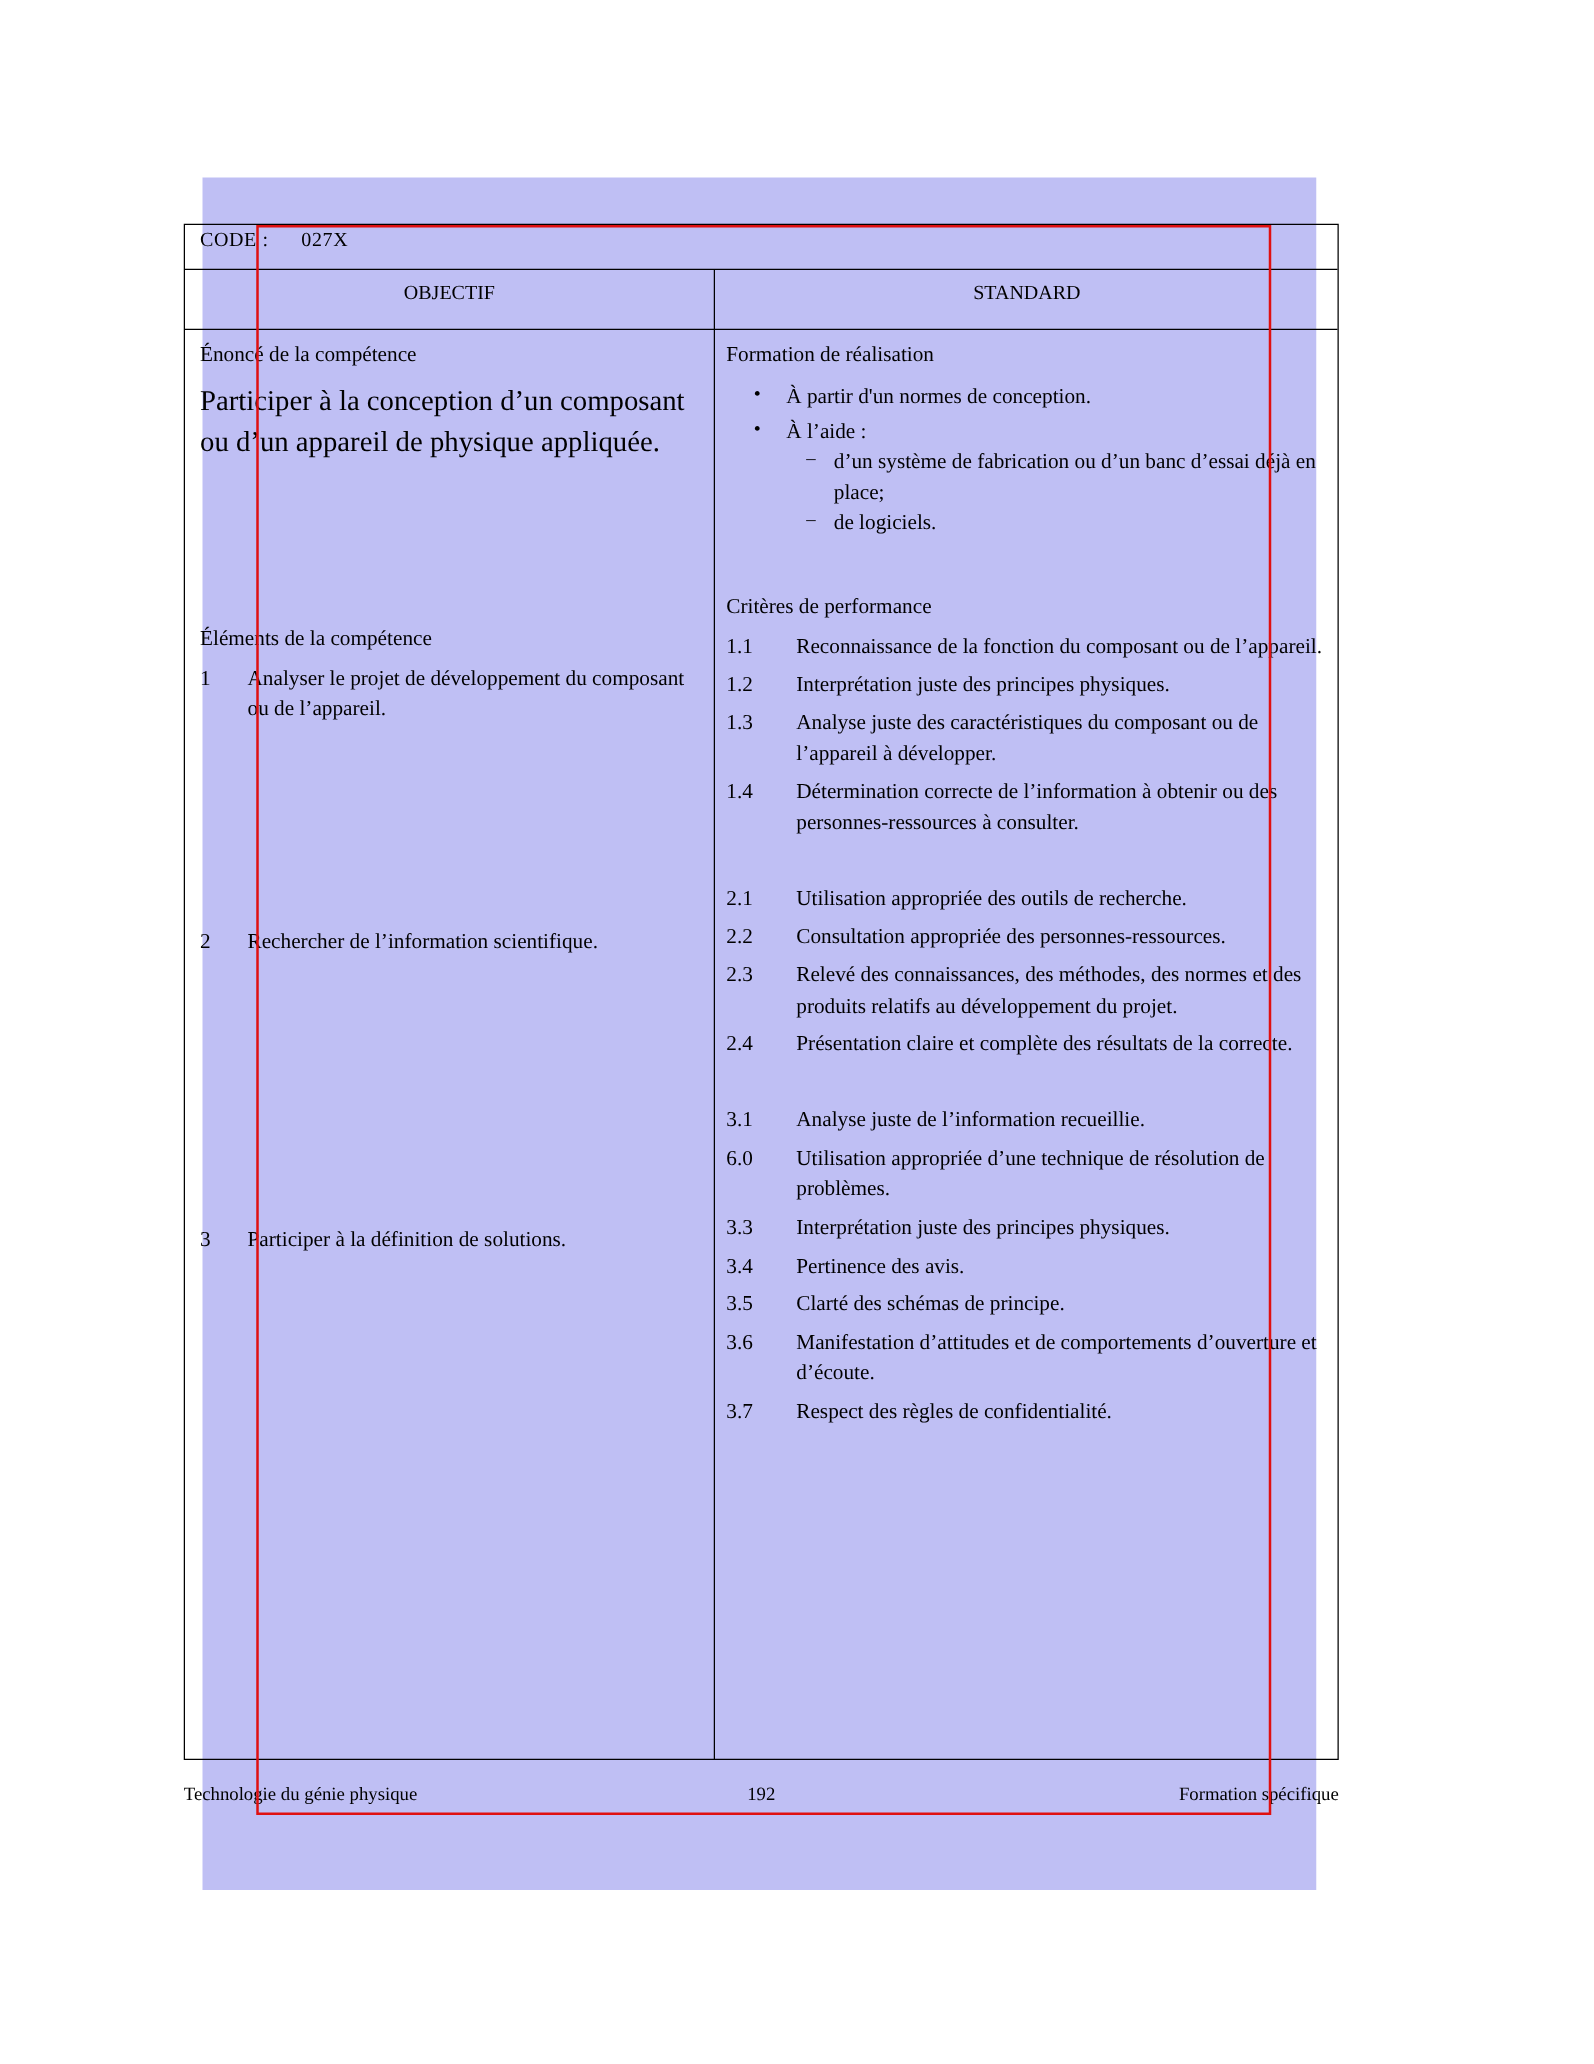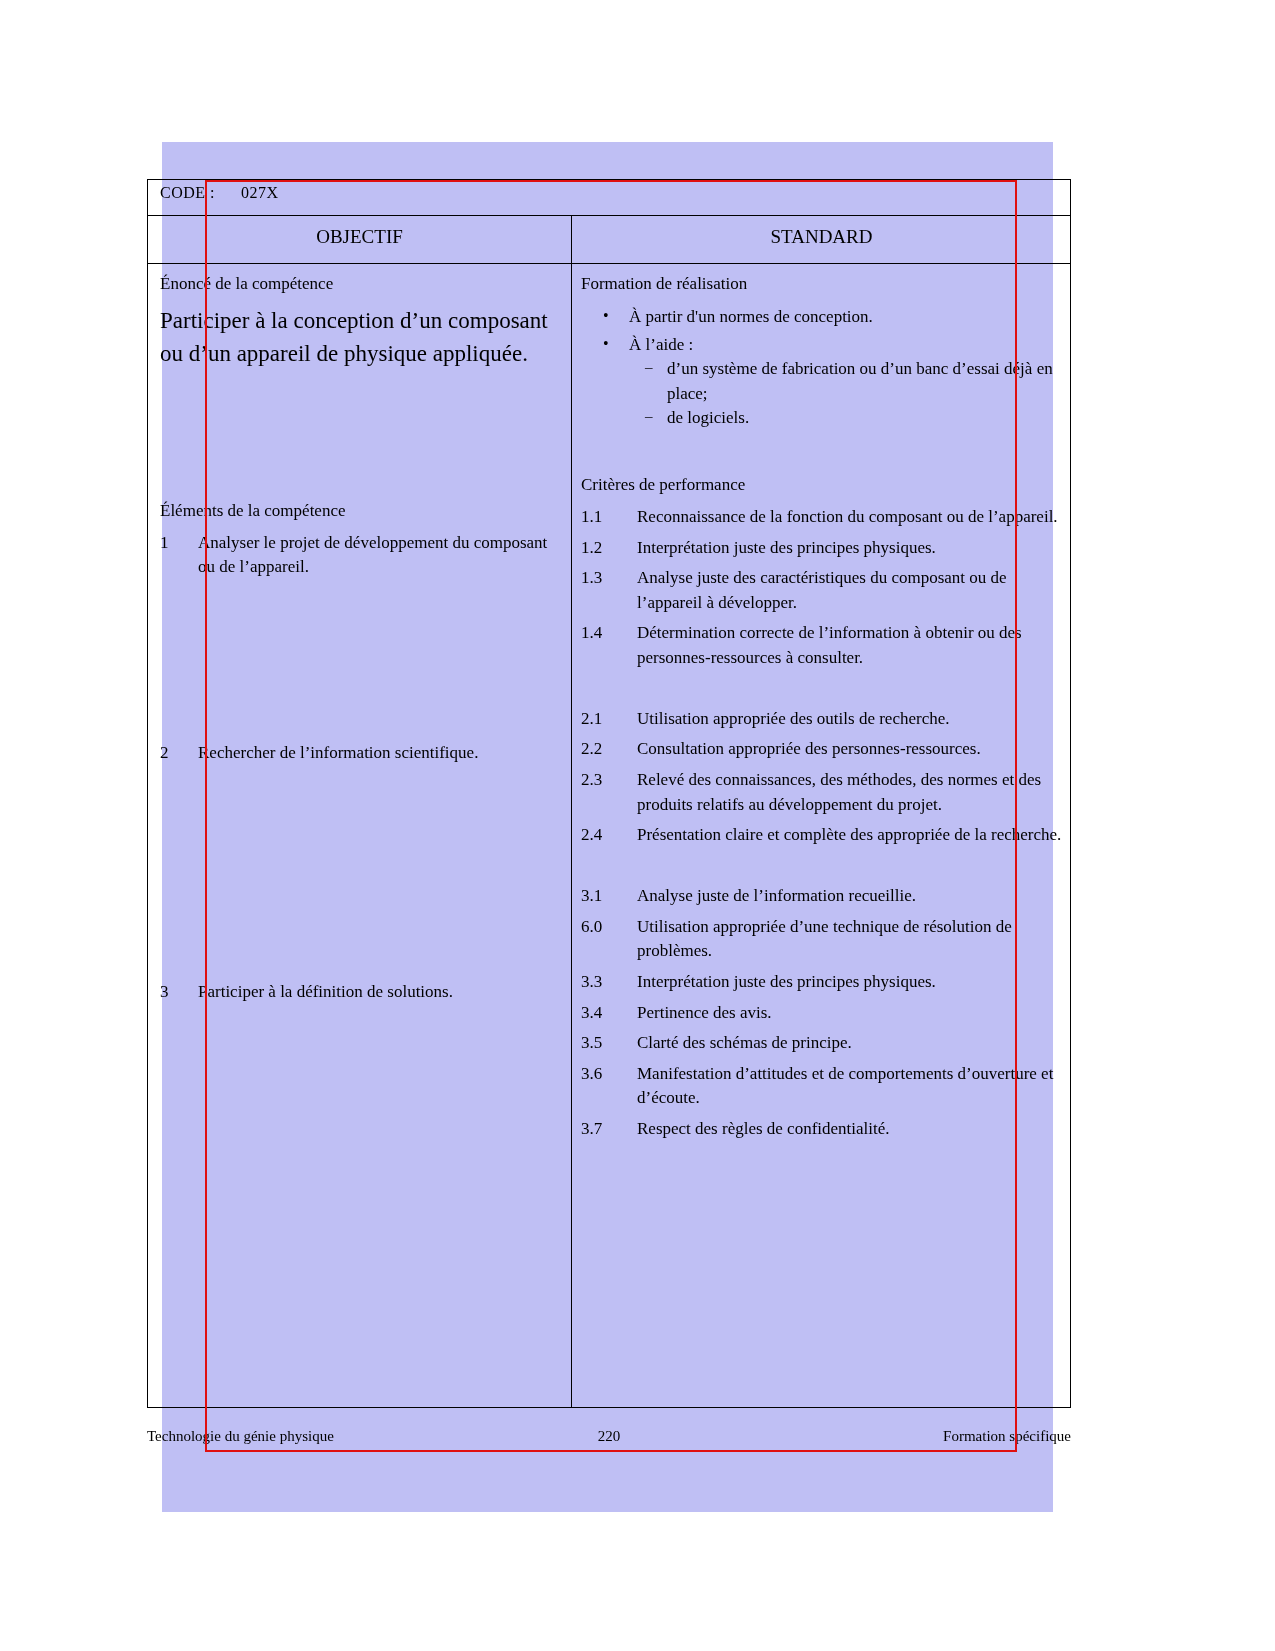--- a/index.html
+++ b/index.html
@@ -71,21 +71,21 @@
     left: 0;
     top: 36px;
     width: 100%;
     height: 48px;
     border-bottom: 1px solid #000000;
     box-sizing: border-box;
   }
   .header-cell {
     position: absolute;
     top: 10px;
-    font-size: 19px;
+    font-size: 16px;
     text-align: center;
   }
   .header-objectif { left: 0; width: 423px; }
   .header-standard { left: 423px; width: 501px; }
 
   .vdivider {
     position: absolute;
     left: 423px;
     top: 36px;
     width: 1px;
@@ -309,21 +309,21 @@
       <div class="crit">
         <span class="num">2.2</span>
         <span>Consultation appropriée des personnes-ressources.</span>
       </div>
       <div class="crit">
         <span class="num">2.3</span>
         <span>Relevé des connaissances, des méthodes, des normes et des produits relatifs au développement du projet.</span>
       </div>
       <div class="crit">
         <span class="num">2.4</span>
-        <span>Présentation claire et complète des appropriée de la recherche.</span>
+        <span>Présentation claire et complète des résultats de la correcte.</span>
       </div>
 
       <div class="group-gap"></div>
 
       <div class="crit">
         <span class="num">3.1</span>
         <span>Analyse juste de l’information recueillie.</span>
       </div>
       <div class="crit">
         <span class="num">6.0</span>
@@ -348,17 +348,17 @@
       <div class="crit">
         <span class="num">3.7</span>
         <span>Respect des règles de confidentialité.</span>
       </div>
     </div>
   </div>
 </div>
 
 <div class="footer">
   <span class="left">Technologie du génie physique</span>
-  <span class="center">220</span>
+  <span class="center">192</span>
   <span class="right">Formation spécifique</span>
 </div>
 
 <div class="red-box"></div>
 
 </body></html>

